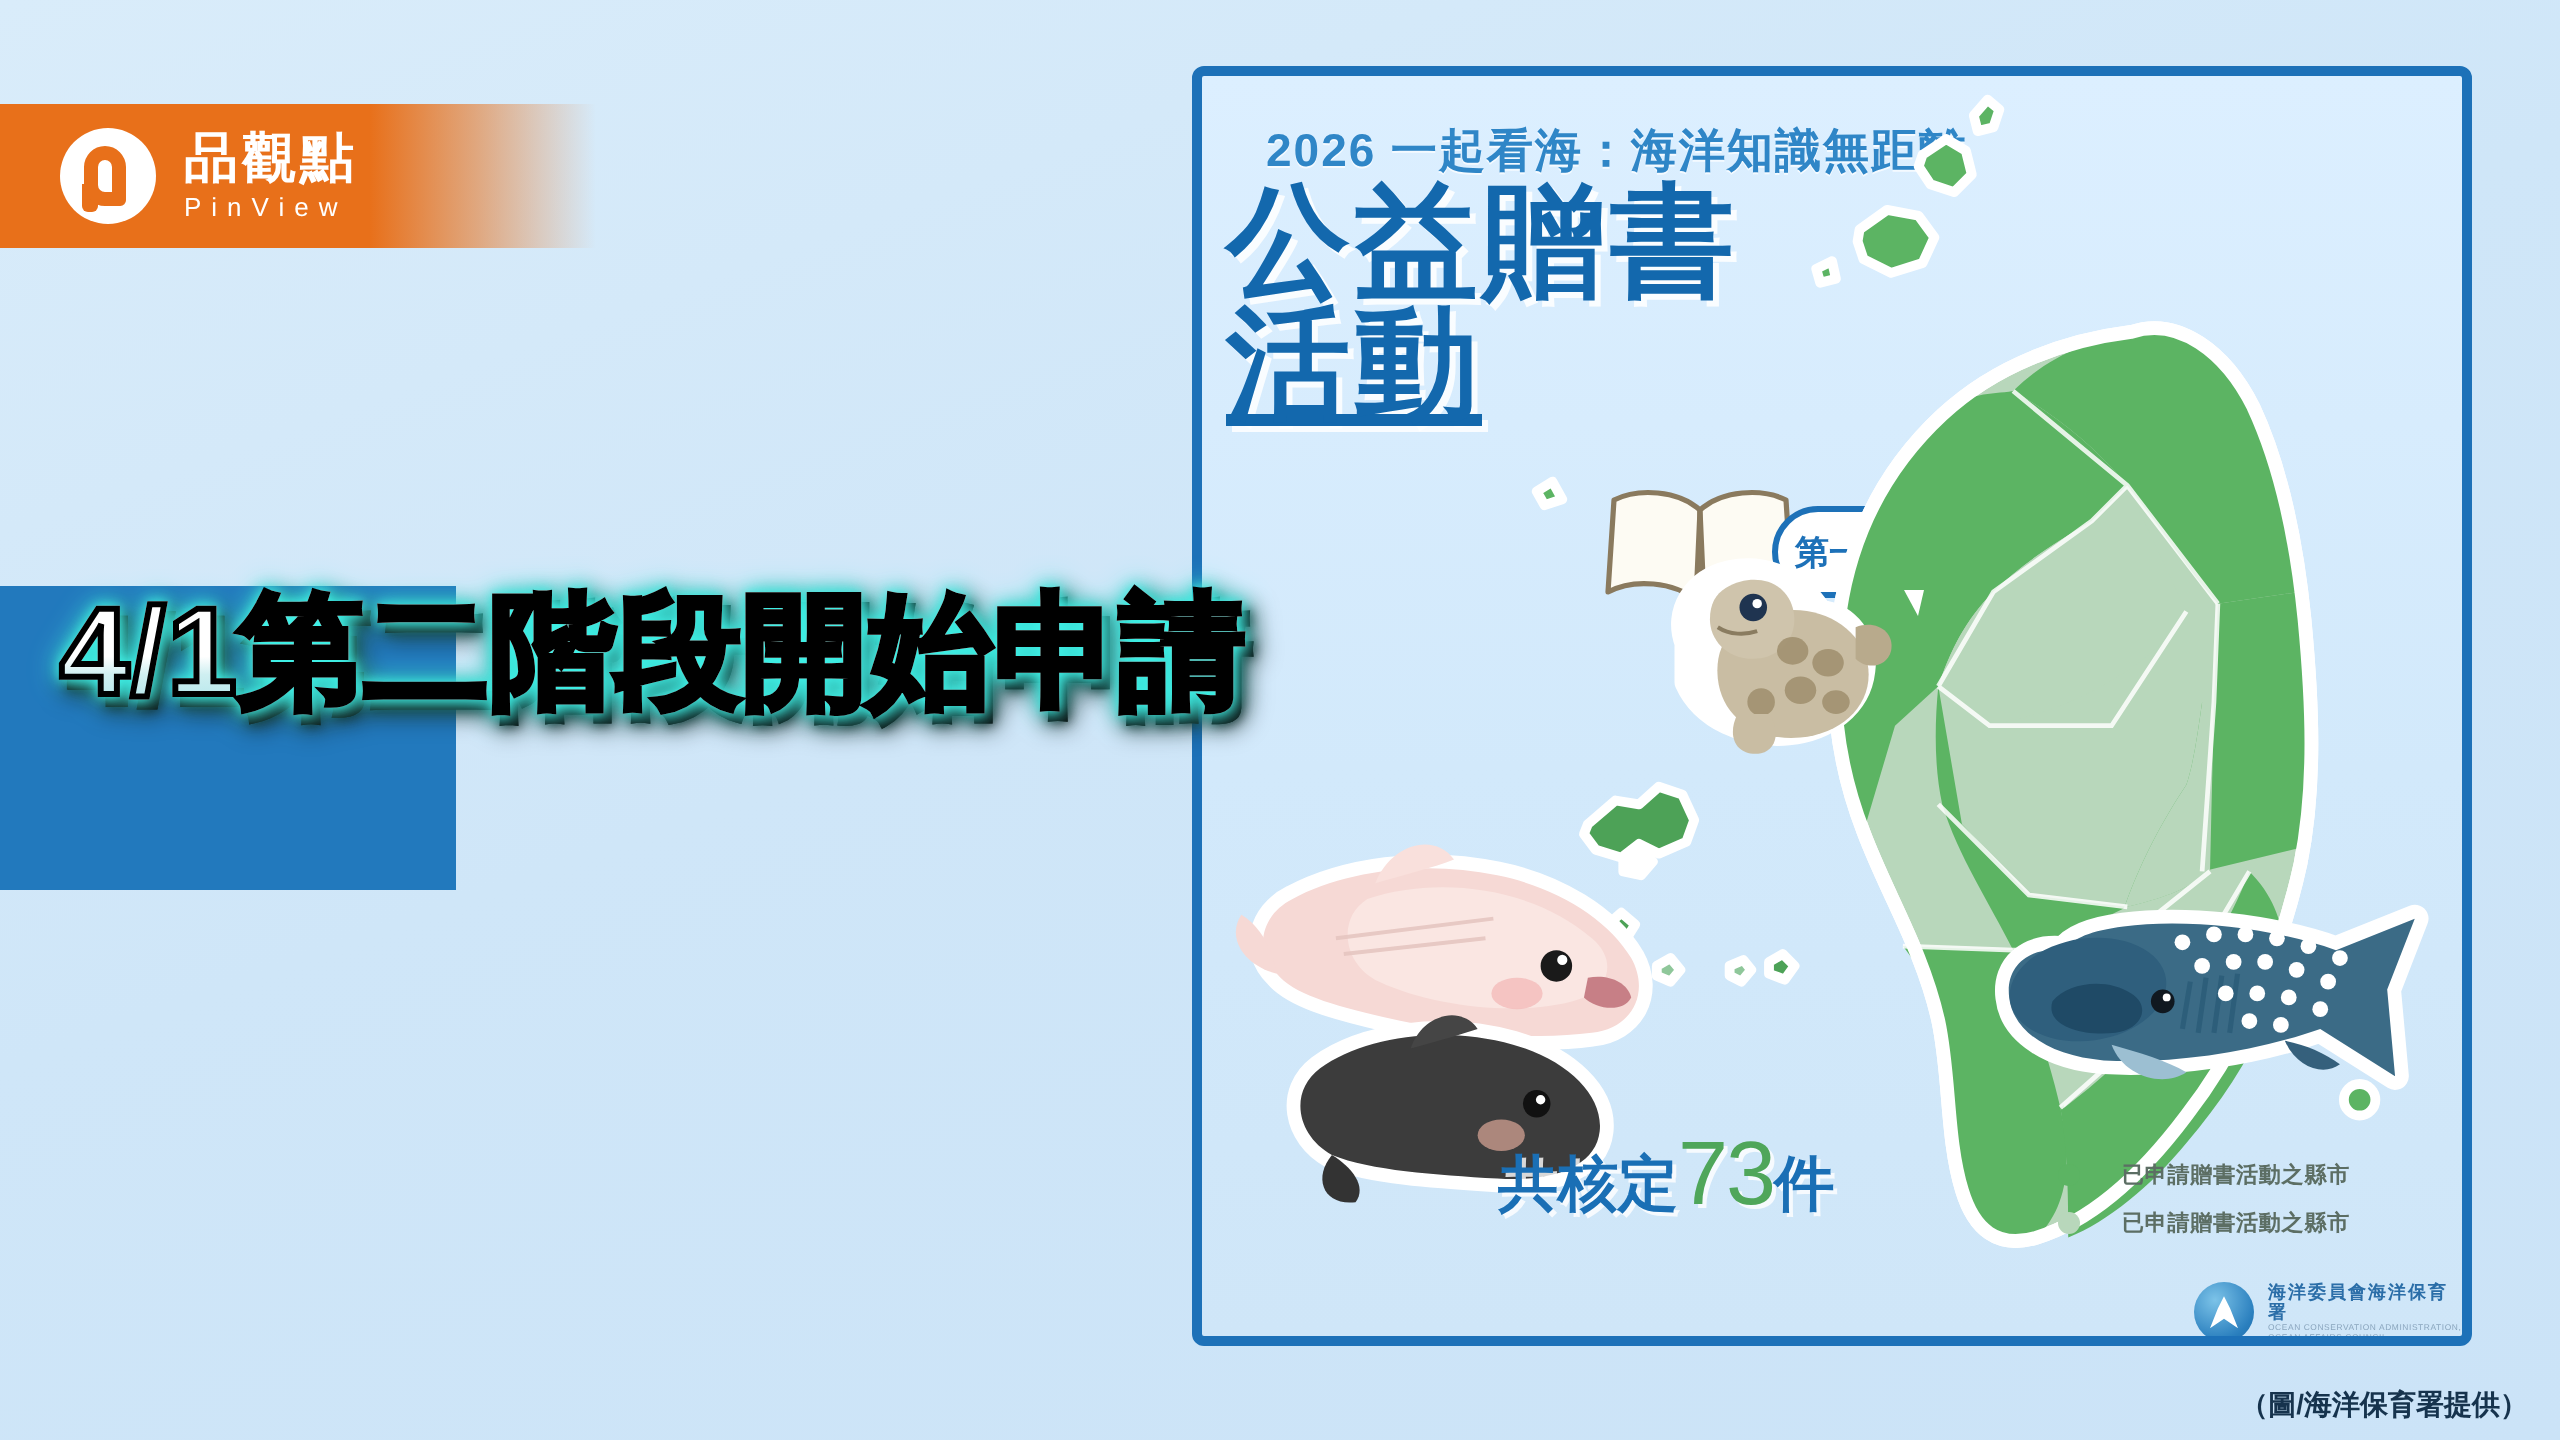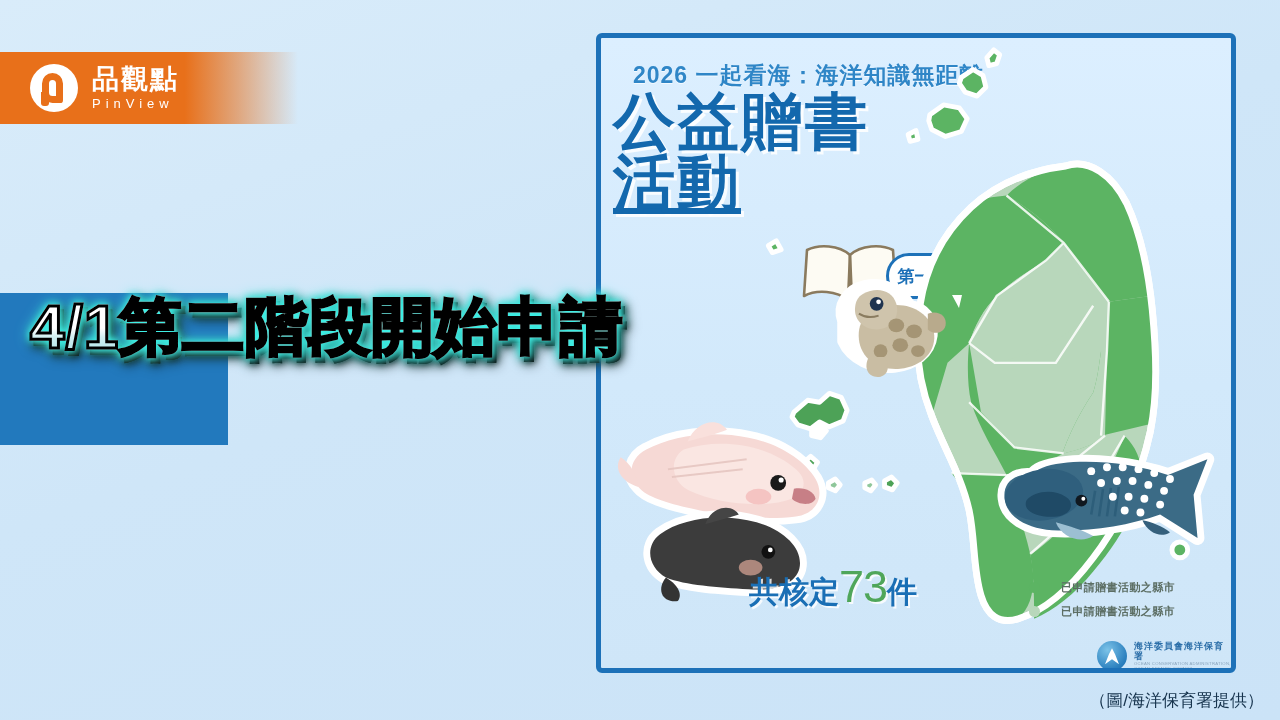--- a/index.html
+++ b/index.html
@@ -130,21 +130,21 @@
     content:""; position:absolute; left:8px; top:7px; width:14px; height:16px;
     background:#fff; clip-path:polygon(50% 0%,72% 38%,100% 100%,50% 70%,0% 100%,28% 38%);
   }
   .agency-txt{ display:flex; flex-direction:column; line-height:1.15; }
   .agency-cn{ color:#2b6ea8; font-size:9px; font-weight:700; letter-spacing:1px; }
   .agency-en{ color:#8aa5bd; font-size:4.2px; letter-spacing:.3px; }
 
   
   .caption{
     position:absolute; right:16px; bottom:8px; z-index:9;
-    color:#16334d; font-size:17px; font-weight:400;
+    color:#16334d; font-size:14px; font-weight:700;
   }
 </style>
 </head>
 <body>
 
 <div class="accent-band"></div>
 
 <div class="logo-bar">
   <div class="logo-mark"></div>
   <div class="logo-txt">

